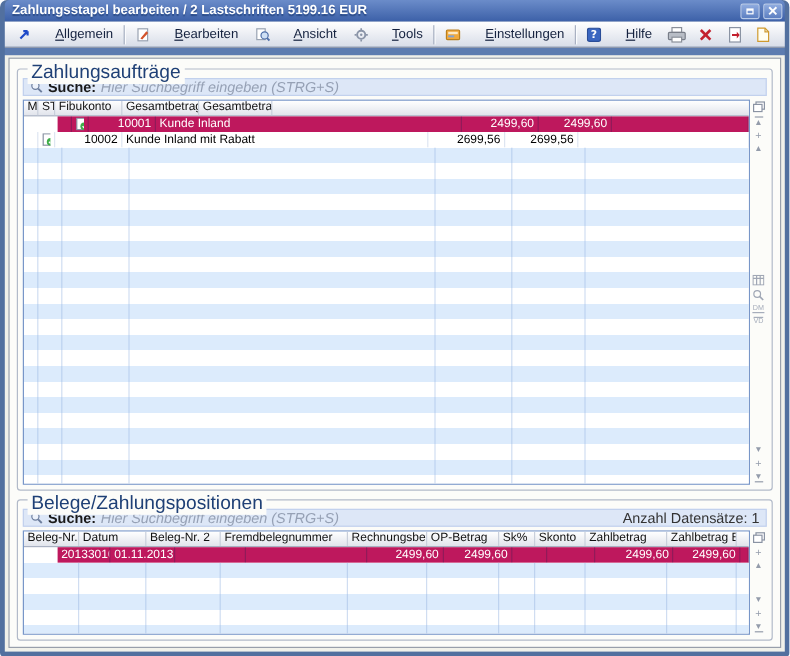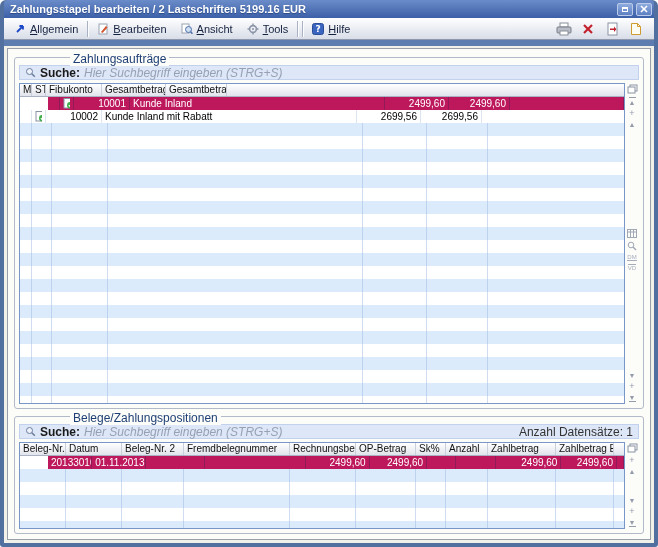--- a/index.html
+++ b/index.html
@@ -10,41 +10,41 @@
   .titlebar { height:18px; display:flex; align-items:center; padding:0 2px 0 6px;
               background:linear-gradient(#6b8cc9,#3c60a8); border-radius:4px 4px 0 0;text-align:right; }
   .titlebar .title { color:#fff; font-size:11px; font-weight:bold; white-space:nowrap; text-shadow:0 1px 1px #2a4a86; }
   .tb-controls { margin-left:auto; display:flex; gap:3px; }
   .tb-btn { width:16px; height:13px; background:linear-gradient(#8fabdf,#5d80c2); border:1px solid #b9cbe9;
             border-radius:2px; display:flex; align-items:center; justify-content:center; cursor:default; }
   
   .menubar { height:22px; background:linear-gradient(#ffffff,#d8dde8); border-bottom:1px solid #8f99ad;
              display:flex; align-items:center; padding:0 6px 0 4px; }
   .menu-left { display:flex; align-items:center; height:100%; }
-  .menu-item { display:flex; align-items:center; gap:4px; padding:0 7px; height:18px; font-size:11px;
+  .menu-item { display:flex; align-items:center; gap:20px; padding:0 7px; height:18px; font-size:11px;
                color:#15223f; border-radius:2px; }
   .menu-item u { text-decoration:underline; }
   .msep { width:1px; height:16px; background:#a9b1c2; box-shadow:1px 0 0 #fbfcfe; margin:0 2px; }
   .menu-right { margin-left:auto; display:flex; align-items:center; gap:8px; padding-right:4px; }
   .mr-icon { display:flex; align-items:center; justify-content:center; width:16px; height:16px; }
   
   .steel { height:6px; background:#5d7cb0; }
   .content { flex:1; background:#f1f1ea; display:flex; flex-direction:column; padding:2px 3px 3px; min-height:0; }
   .tabstrip { height:15px; position:relative; z-index:2; }
   .tab { display:inline-flex; align-items:center; margin-left:14px; height:15px; padding:0 8px;
          background:#f7f7f3; border:1px solid #8c94a2; border-bottom:none; border-radius:2px 2px 0 0;
          font-size:10px; color:#1c3a6e; position:relative; top:1px; }
   .page { flex:1; background:#fcfcf9; border:1px solid #989fab; display:flex; flex-direction:column;
           padding:4px 2px 2px; min-height:0; }
   
   .groupbox { position:relative; border:1px solid #b2bac9; border-radius:3px; margin:4px 4px 3px; padding-top:5px;
               display:flex; flex-direction:column; min-height:0; }
   .gb-orders { flex:1; }
   .gb-positions { height:118px; }
-  .group-label { position:absolute; top:-6px; left:8px; background:#fcfcf9; padding:0 3px; font-size:12px; color:#1f4076;margin-left:47px; }
+  .group-label { position:absolute; top:-6px; left:8px; background:#fcfcf9; padding:0 3px; font-size:16px; color:#1f4076; }
   
   .searchbar { margin:2px 4px 3px; height:15px; background:#dde7f7; border:1px solid #c2d1ed; display:flex;
                align-items:center; gap:4px; padding:0 5px; font-size:12px; }
   .search-label { font-weight:bold; color:#1a1a1a; }
   .search-ph { font-style:italic; color:#96a1b5; }
   .rec-count { margin-left:auto; color:#333; }
   
   .tablewrap { flex:1; display:flex; margin:0 4px 4px; min-height:0; }
   .grid { flex:1; border:1px solid #7896c8; background:#fff; display:flex; flex-direction:column; min-width:0; overflow:hidden; }
   .hrow { display:flex; height:13px; background:linear-gradient(#ffffff,#e1e4ec); border-bottom:1px solid #a9b1c2;
@@ -139,20 +139,30 @@
                 <line x1="6" y1="0.5" x2="6" y2="2"></line>
                 <line x1="6" y1="10" x2="6" y2="11.5"></line>
                 <line x1="0.5" y1="6" x2="2" y2="6"></line>
                 <line x1="10" y1="6" x2="11.5" y2="6"></line>
               </g>
             </svg>
         </span>
         <span><u>T</u>ools</span>
       </div>
       <div class="msep"></div>
+      <div class="menu-item">
+        <span class="icon-cell">
+          <svg width="13" height="12">
+              <rect x="1" y="2" width="11" height="8" rx="1" fill="#f0a93c" stroke="#b97f1e"></rect>
+              <rect x="2.5" y="3.5" width="8" height="2" fill="#fde9c4"></rect>
+              <rect x="2.5" y="6.5" width="5" height="1.6" fill="#7fa3d8"></rect>
+            </svg>
+        </span>
+        <span><u>E</u>instellungen</span>
+      </div>
       <div class="msep"></div>
       <div class="menu-item">
         <span class="icon-cell">
           <svg width="12" height="12">
               <rect x="0.5" y="0.5" width="11" height="11" rx="2" fill="#3a66c0" stroke="#2a4d98"></rect>
               <text x="6" y="9" font-size="9" font-family="DejaVu Sans" font-weight="bold" fill="#fff" text-anchor="middle">?</text>
             </svg>
         </span>
         <span><u>H</u>ilfe</span>
       </div>
@@ -318,21 +328,21 @@
         <div class="tablewrap">
           <div class="grid">
             <div class="hrow">
               <span class="hcell p1">Beleg-Nr.</span>
               <span class="hcell p2">Datum</span>
               <span class="hcell p3">Beleg-Nr. 2</span>
               <span class="hcell p4">Fremdbelegnummer</span>
               <span class="hcell p5">Rechnungsbetrag</span>
               <span class="hcell p6">OP-Betrag</span>
               <span class="hcell p7">Sk%</span>
-              <span class="hcell p8">Anzahl</span>
+              <span class="hcell p8">Skonto</span>
               <span class="hcell p9">Zahlbetrag</span>
               <span class="hcell p10">Zahlbetrag Euro</span>
               <span class="hcell p11"></span>
             </div>
 
             <div class="drow sel">
               <span class="dcell p1 num">20133010</span>
               <span class="dcell p2">01.11.2013 /Fr</span>
               <span class="dcell p3"></span>
               <span class="dcell p4"></span>

